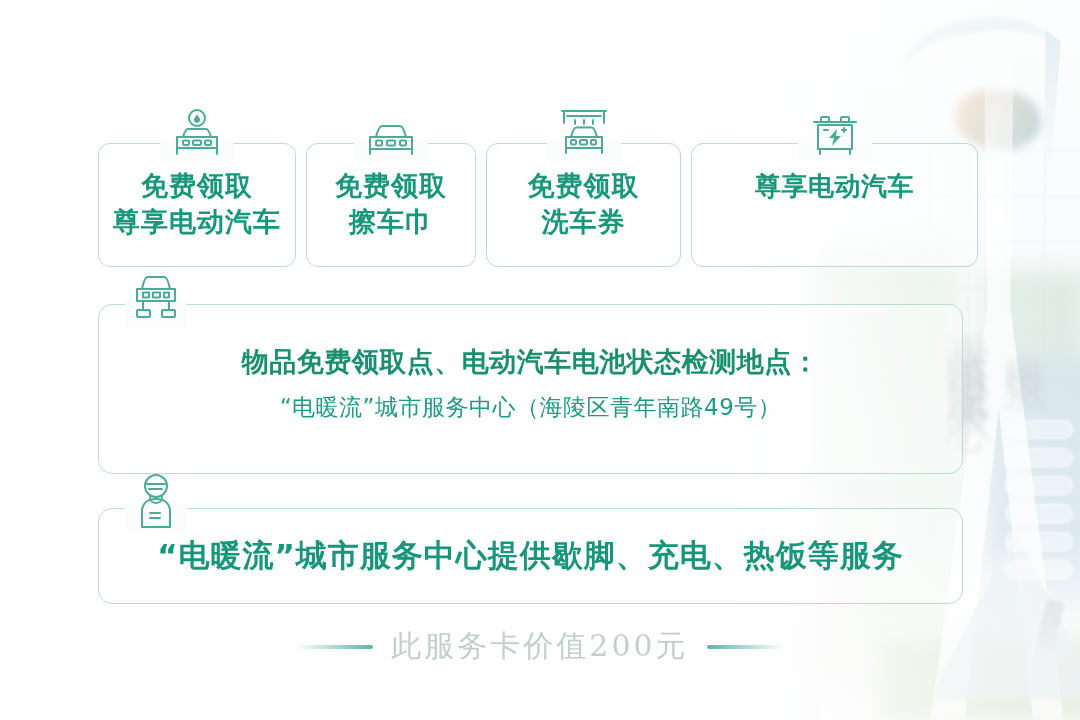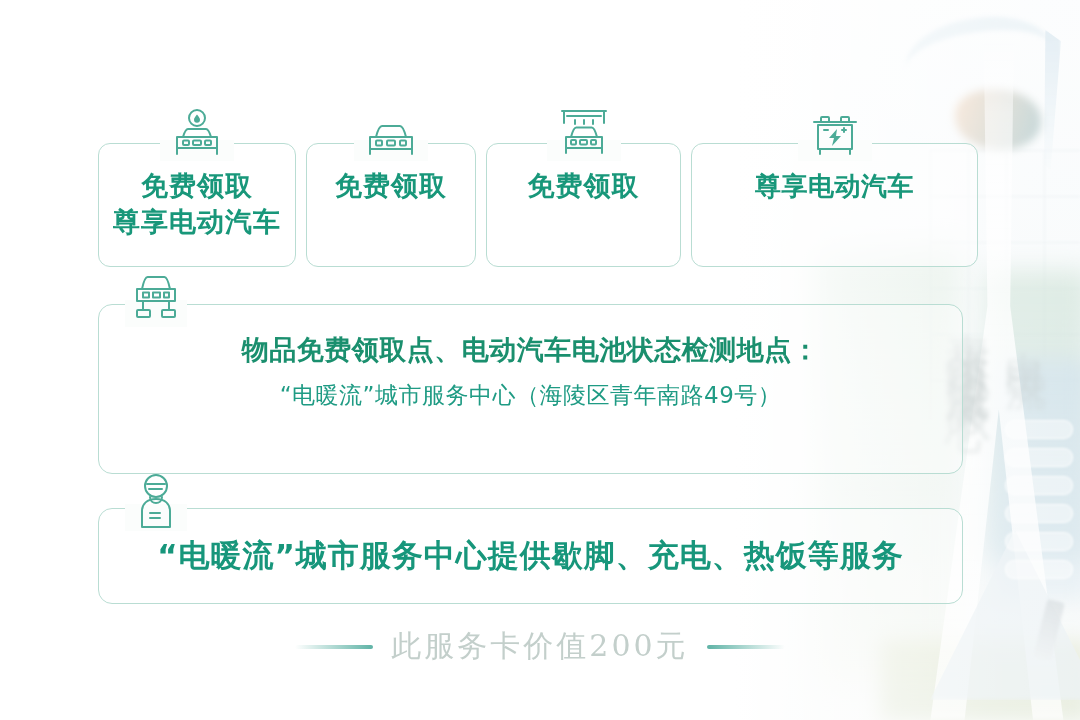--- a/index.html
+++ b/index.html
@@ -243,21 +243,21 @@
     align-items: flex-end;
     justify-content: center;
   }
 
   #box-location {
     left: 98px;
     top: 304px;
     width: 865px;
     height: 170px;
     text-align: center;
-    padding-top: 22px;
+    padding-top: 34px;
   }
   #box-location .l1 {
     color: #1a8f6e;
     font-weight: 700;
     font-size: 27px;
     line-height: 46px;
     letter-spacing: .5px;
   }
   #box-location .l2,
   #box-location .l3 {
@@ -366,38 +366,40 @@
           <svg width="56" height="42" viewBox="0 0 56 42" fill="none" stroke="#4cab97" stroke-width="2" stroke-linejoin="round" stroke-linecap="round">
             <path d="M13 20c1.8-7 3.5-11 6-11h18c2.5 0 4.2 4 6 11"></path>
             <path d="M7 20h42v12H7z"></path>
             <path d="M7 32v5M49 32v5"></path>
             <rect x="13" y="23.5" width="6" height="5" rx="1"></rect>
             <rect x="24" y="23.5" width="8" height="5" rx="1"></rect>
             <rect x="37" y="23.5" width="6" height="5" rx="1"></rect>
           </svg>
         </div>
         <div class="perk-line">免费领取</div>
+        <div class="perk-line">擦车巾</div>
       </div>
 
       <div class="perk w3">
         <div class="perk-icon">
           <svg width="58" height="52" viewBox="0 0 58 52" fill="none" stroke="#4cab97" stroke-width="2" stroke-linejoin="round" stroke-linecap="round">
             <path d="M7 4h44"></path>
             <path d="M9 4v12M49 4v12"></path>
             <path d="M12 9h34"></path>
             <path d="M20 13v4M29 13v4M38 13v4"></path>
             <path d="M16 30c1.6-6 3.2-9.5 5.2-9.5h15.6c2 0 3.6 3.5 5.2 9.5"></path>
             <path d="M11 30h36v11H11z"></path>
             <path d="M11 41v5M47 41v5"></path>
             <rect x="16" y="33" width="5" height="4.5" rx="1"></rect>
             <rect x="25" y="33" width="7" height="4.5" rx="1"></rect>
             <rect x="36" y="33" width="5" height="4.5" rx="1"></rect>
           </svg>
         </div>
         <div class="perk-line">免费领取</div>
+        <div class="perk-line">洗车券</div>
       </div>
 
       <div class="perk w4">
         <div class="perk-icon">
           <svg width="56" height="46" viewBox="0 0 56 46" fill="none" stroke="#4cab97" stroke-width="2" stroke-linejoin="round" stroke-linecap="round">
             <rect x="14" y="4" width="8" height="5" rx="1"></rect>
             <rect x="34" y="4" width="8" height="5" rx="1"></rect>
             <path d="M7 9h42"></path>
             <rect x="11" y="12" width="34" height="24"></rect>
             <path d="M13 36v5M43 36v5"></path>

